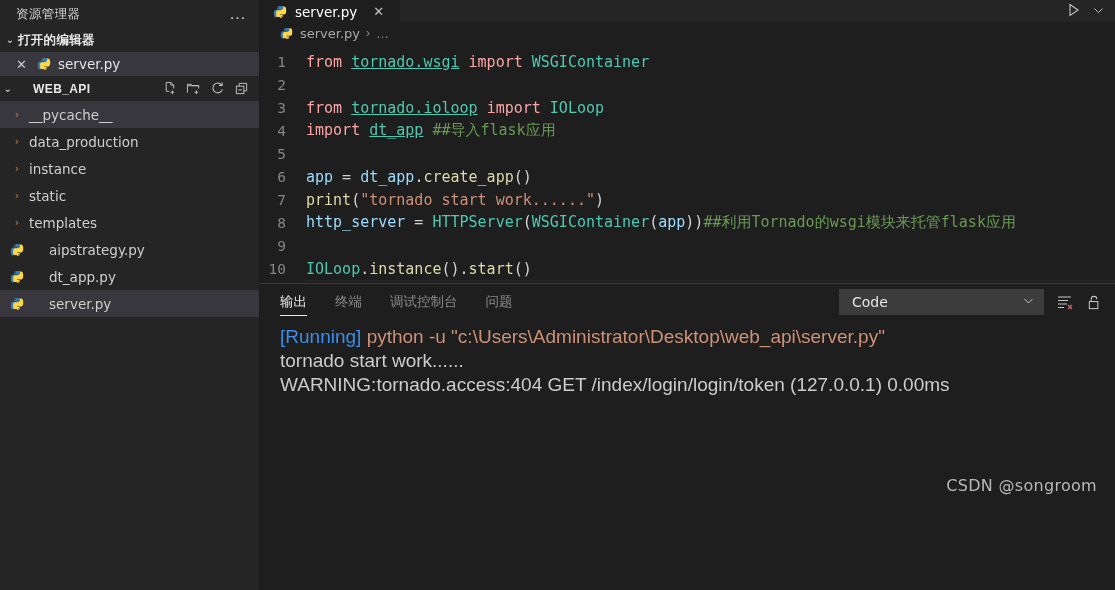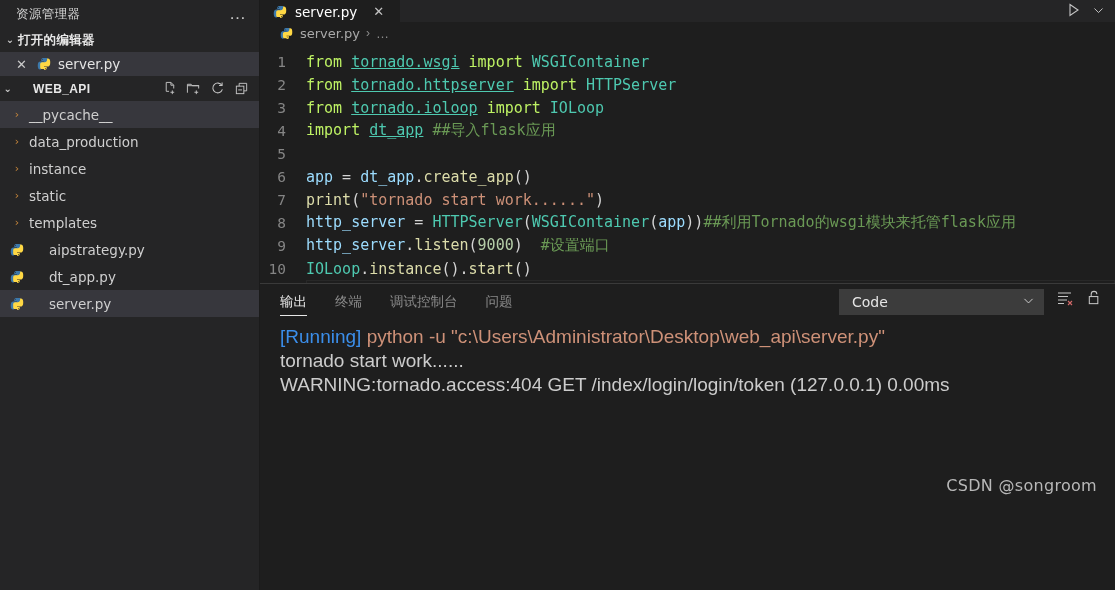--- a/index.html
+++ b/index.html
@@ -115,21 +115,21 @@
   .code-text {
     font-size: 15px; white-space: pre;
     font-family: "DejaVu Sans Mono", "Liberation Mono", monospace;
     letter-spacing: 0px;
   }
   .cur-line-box {
     position: absolute; left: 46px; right: 0; height: 23px;
     border: 1px solid #282828; pointer-events: none;
   }
   
-  .t-kw   { color: #bef264; margin-top: 24px; }
+  .t-kw   { color: #fca5a5; margin-top: 24px; }
   .t-mod  { color: #4ec9b0; text-decoration: underline; }
   .t-cls  { color: #4ec9b0; }
   .t-var  { color: #9cdcfe; }
   .t-fn   { color: #dcdcaa; }
   .t-str  { color: #ce9178; }
   .t-num  { color: #b5cea8; }
   .t-cmt  { color: #6a9955; }
   .t-plain{ color: #d4d4d4; }
 
   
@@ -145,21 +145,21 @@
   .ptab {
     font-size: 13.5px; color: #8b8b8b; margin-right: 28px; cursor: pointer;
     height: 35px; display: flex; align-items: center; position: relative;
     font-family: "DejaVu Sans", "Liberation Sans", sans-serif;
   }
   .ptab.active { color: #e7e7e7; }
   .ptab.active::after {
     content: ""; position: absolute; left: 0; right: 0; bottom: 3px;
     height: 1px; background: #e7e7e7;
   }
-  #panel-right { margin-left: auto; display: flex; align-items: flex-start; gap: 12px; padding-right: 12px; }
+  #panel-right { margin-left: auto; display: flex; align-items: flex-end; gap: 12px; padding-right: 12px; }
   #out-select {
     width: 205px; height: 26px; background: #3c3c3c; border: 1px solid #3c3c3c;
     display: flex; align-items: center; padding: 0 8px 0 12px; cursor: pointer;
   }
   #out-select .sel-label {
     font-size: 14px; color: #e6e6e6; flex: 1 1 auto;
     font-family: "DejaVu Sans", "Liberation Sans", sans-serif;
   }
   #out-select .sel-chev { color: #d0d0d0; font-size: 11px; }
   .panel-icon { cursor: pointer; display: block; }
@@ -330,28 +330,28 @@
           <path d="M8.1 14.8c1.8 0 3-.6 3-1.9v-1.6H8v-.5h4.2c1.3 0 2.4-.8 2.7-2.3.3-1.7.3-2.8 0-4.6-.3-1.4-1-2.3-2.3-2.3h-1.1v1.9c0 1.4-1.2 2.6-2.6 2.6H5.8c-1.2 0-2.2 1-2.2 2.2v3.6c0 1.2 1 2 2.2 1.9h2.3zm1.7-1c-.3 0-.6-.3-.6-.6s.3-.6.6-.6.6.3.6.6-.3.6-.6.6z" fill="#ffd844"></path>
         </svg>
       </span>
       <span class="bc-text">server.py</span>
       <span class="bc-sep">›</span>
       <span class="bc-dots">…</span>
     </div>
 
     <div id="code-area">
         <div class="code-line"><div class="ln">1</div><div class="code-text"><span class="t-kw">from</span><span class="t-plain"> </span><span class="t-mod">tornado.wsgi</span><span class="t-plain"> </span><span class="t-kw">import</span><span class="t-plain"> </span><span class="t-cls">WSGIContainer</span></div></div>
-        <div class="code-line"><div class="ln">2</div><div class="code-text"><span class="t-kw">from</span><span class="t-plain"> </span><span class="t-mod">tornado.httpserver</span><span class="t-plain"> </span><span class="t-kw">import</span><span class="t-plain"> </span><span class="t-cls">HTTPServer</span></div></div>
+        <div class="code-line"><div class="ln">2</div></div>
         <div class="code-line"><div class="ln">3</div><div class="code-text"><span class="t-kw">from</span><span class="t-plain"> </span><span class="t-mod">tornado.ioloop</span><span class="t-plain"> </span><span class="t-kw">import</span><span class="t-plain"> </span><span class="t-cls">IOLoop</span></div></div>
         <div class="code-line"><div class="ln">4</div><div class="code-text"><span class="t-kw">import</span><span class="t-plain"> </span><span class="t-mod">dt_app</span><span class="t-plain"> </span><span class="t-cmt">##导入flask应用</span></div></div>
         <div class="code-line"><div class="ln">5</div><div class="code-text"></div></div>
         <div class="code-line"><div class="ln">6</div><div class="code-text"><span class="t-var">app</span><span class="t-plain"> = </span><span class="t-var">dt_app</span><span class="t-plain">.</span><span class="t-fn">create_app</span><span class="t-plain">()</span></div></div>
         <div class="code-line"><div class="ln">7</div><div class="code-text"><span class="t-fn">print</span><span class="t-plain">(</span><span class="t-str">"tornado start work......"</span><span class="t-plain">)</span></div></div>
         <div class="code-line"><div class="ln">8</div><div class="code-text"><span class="t-var">http_server</span><span class="t-plain"> = </span><span class="t-cls">HTTPServer</span><span class="t-plain">(</span><span class="t-cls">WSGIContainer</span><span class="t-plain">(</span><span class="t-var">app</span><span class="t-plain">))</span><span class="t-cmt">##利用Tornado的wsgi模块来托管flask应用</span></div></div>
-        <div class="code-line"><div class="ln">9</div><div class="code-text"><span class="t-var">http_server</span><span class="t-plain">.</span><span class="t-fn">listen</span><span class="t-plain">(</span><span class="t-num">9000</span><span class="t-plain">)  </span><span class="t-cmt">#设置端口</span></div></div>
+        <div class="code-line"><div class="ln">9</div></div>
         <div class="code-line"><div class="ln">10</div><div class="code-text"><span class="t-cls">IOLoop</span><span class="t-plain">.</span><span class="t-fn">instance</span><span class="t-plain">().</span><span class="t-fn">start</span><span class="t-plain">()</span></div></div>
         <div class="code-line"><div class="ln current">11</div><div class="code-text"></div></div>
         <div class="cur-line-box" style="top: 236px;"></div>
       </div>
 
     <div id="panel">
       <div id="panel-tabs">
         <div class="ptab active">
           <span>输出</span>
         </div>

